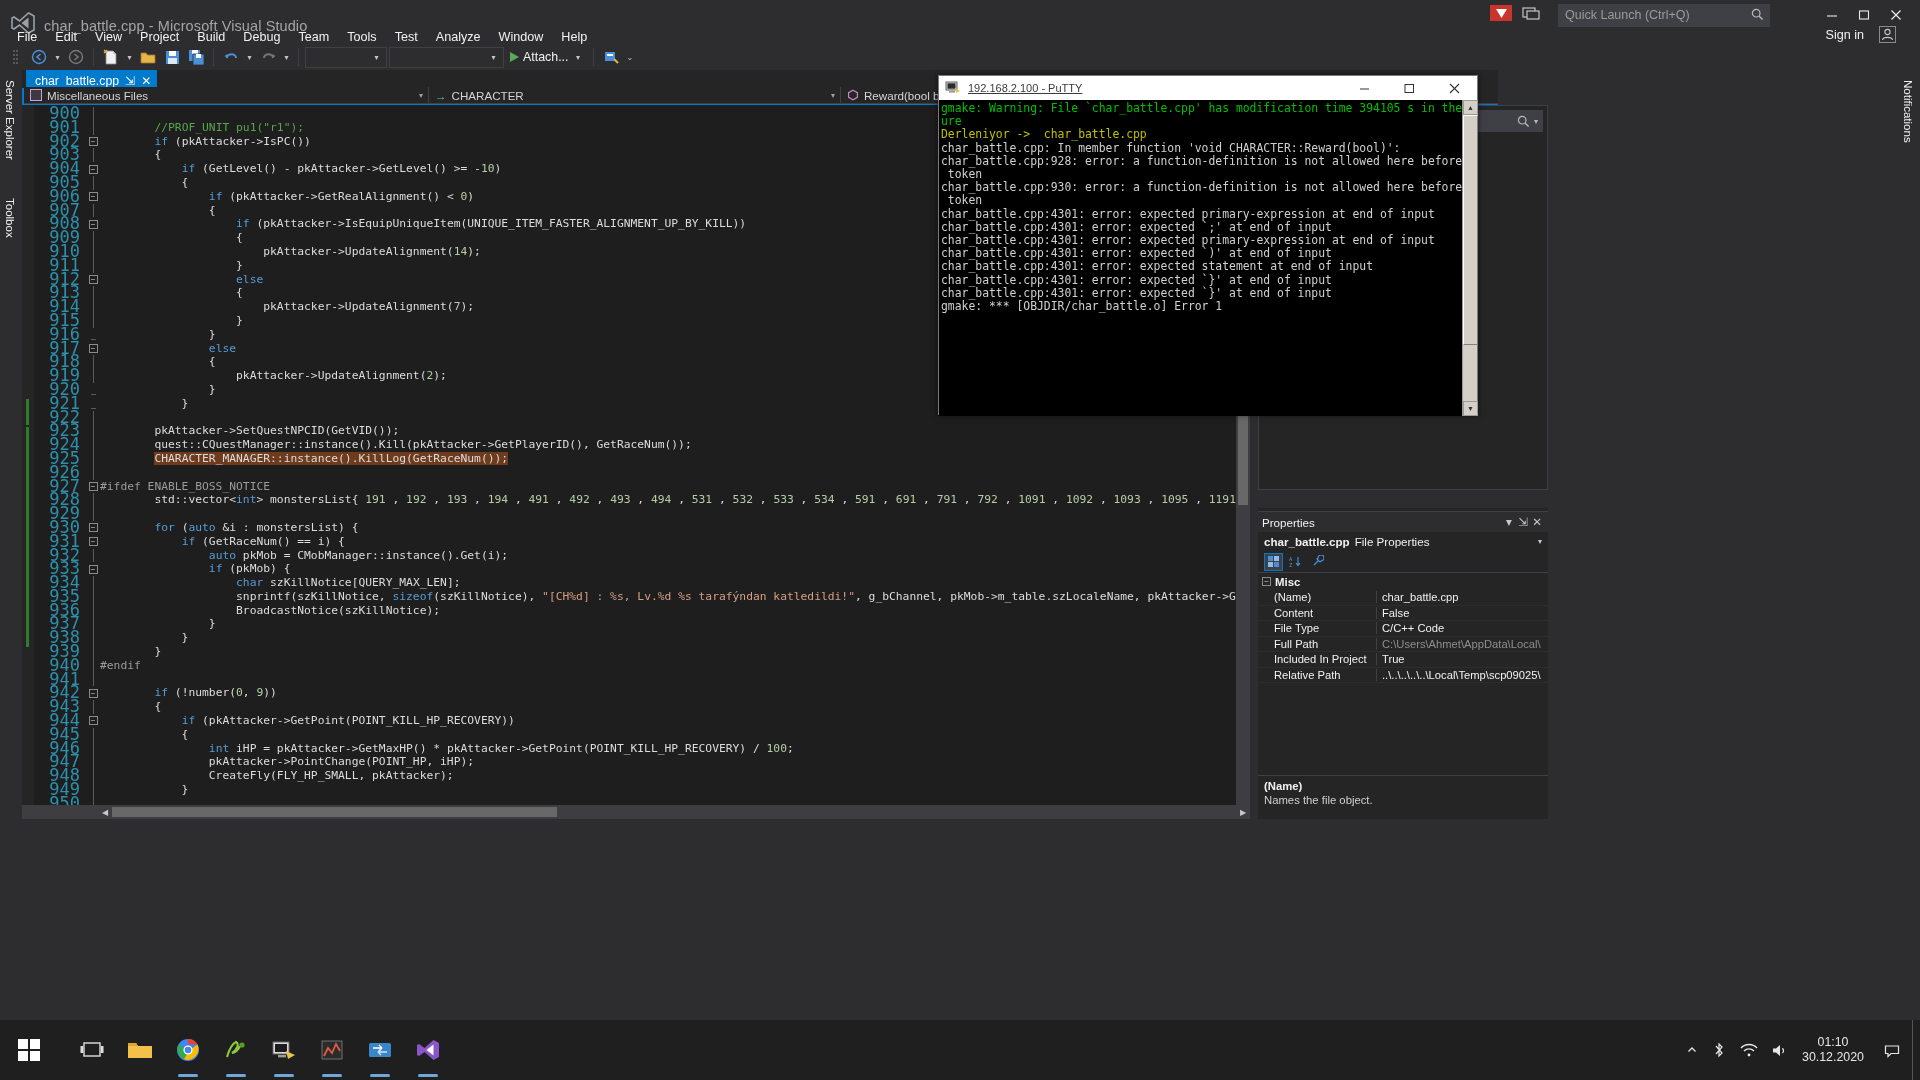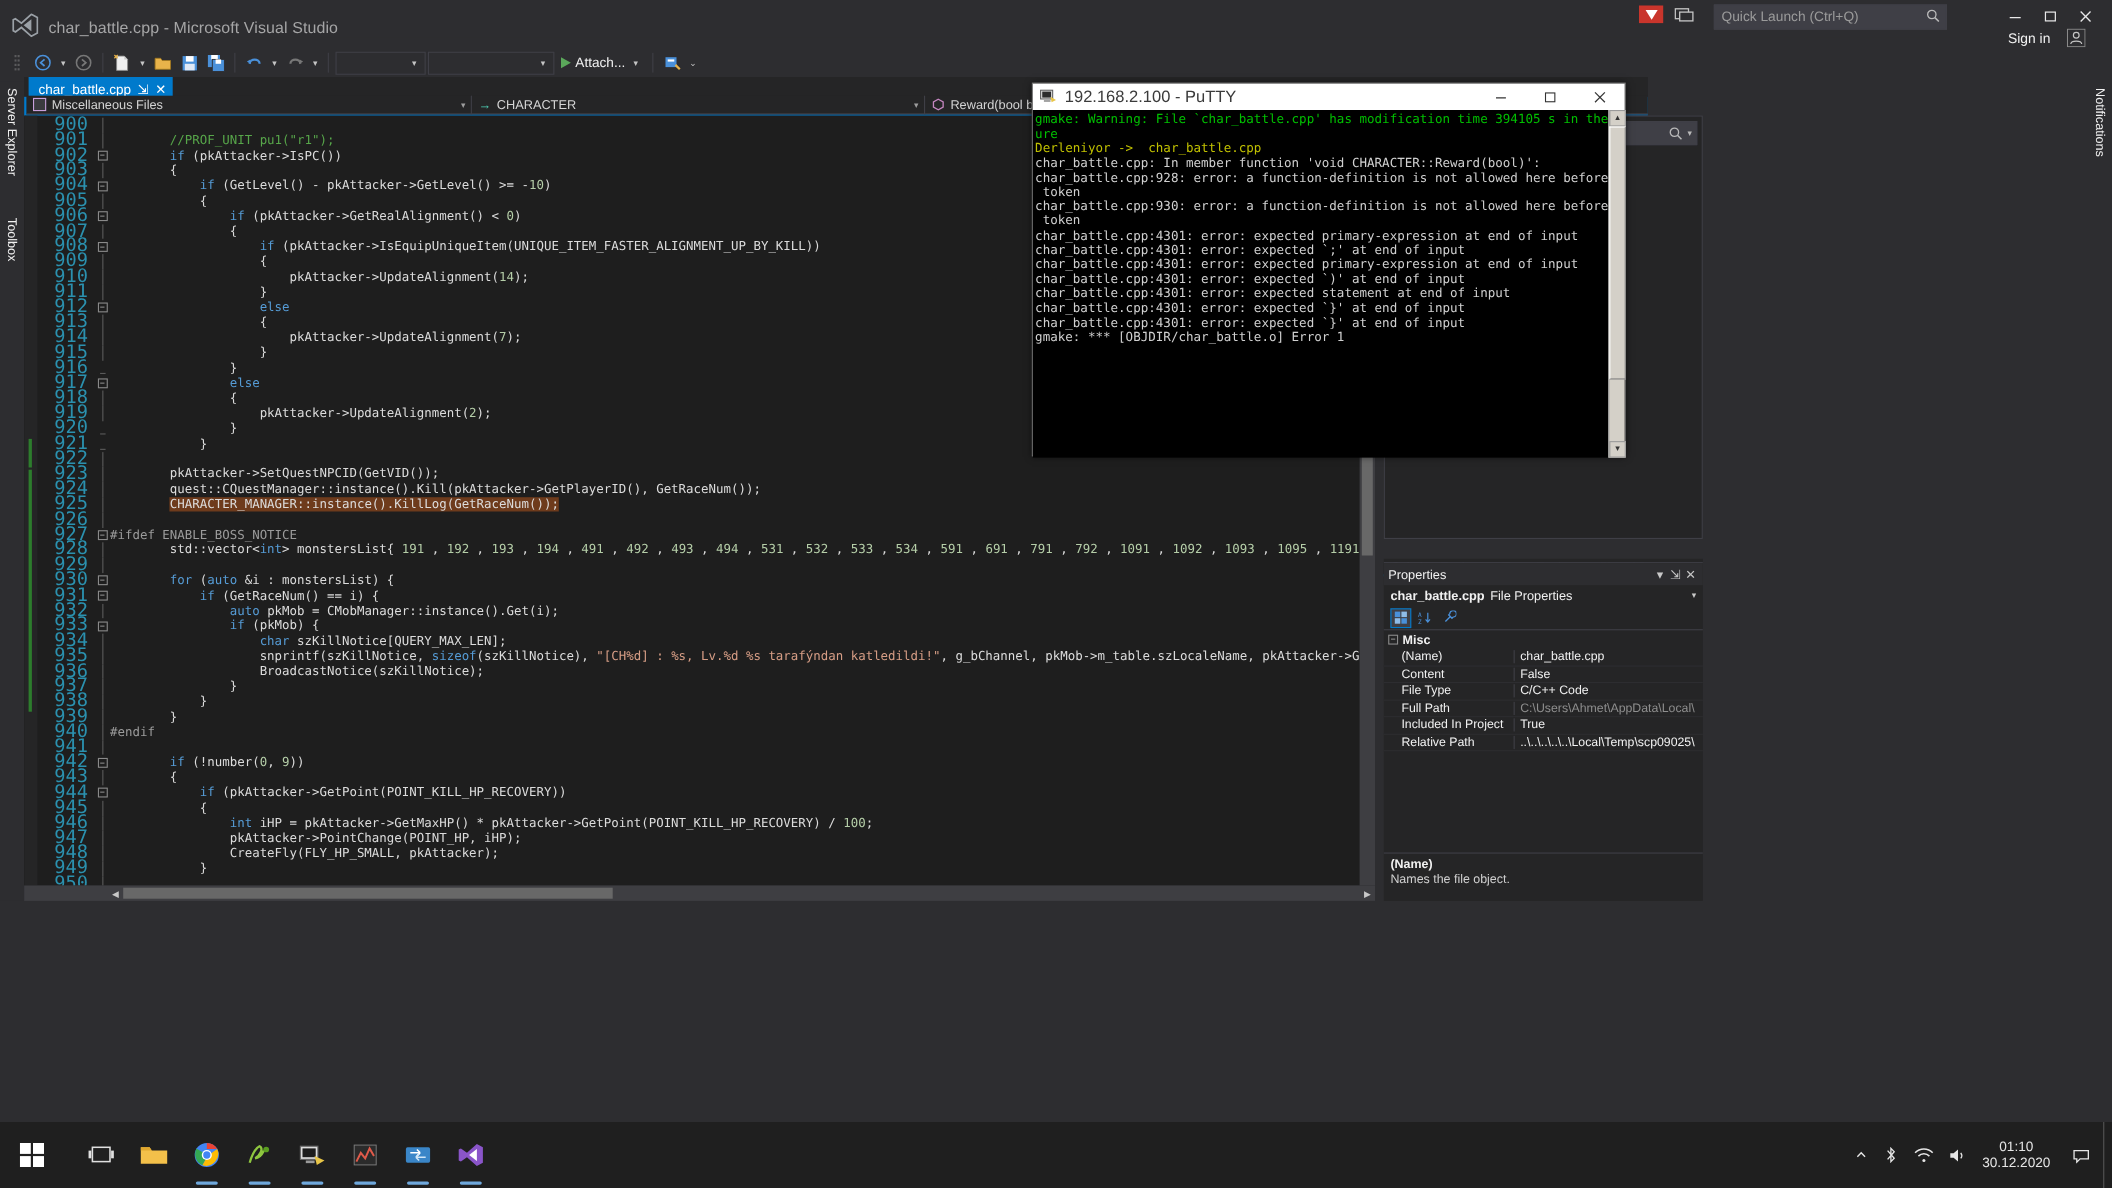--- a/index.html
+++ b/index.html
@@ -255,21 +255,21 @@
   
   .putty {
     position: absolute; left: 938px; top: 75px; width: 540px; height: 340px;
     background: #000000; border: 1px solid #7a7a7a;
     box-shadow: 0 0 6px rgba(0,0,0,.6);
   }
   .putty-title {
     height: 24px; background: #ffffff; display: flex; align-items: center;
     padding-left: 6px; gap: 7px;
   }
-  .putty-title .pt-name { color: #3b3b3b; font-size: 15px; }
+  .putty-title .pt-name { color: #3b3b3b; font-size: 11px; text-decoration: underline; }
   .putty-wbtns { margin-left: auto; display: flex; }
   .putty-wbtn {
     width: 45px; height: 24px; display: flex; align-items: center; justify-content: center;
     color: #3b3b3b; font-size: 12px;
   }
   .putty-body {
     position: relative; height: 316px; background: #000; overflow: hidden;
     font-family: "DejaVu Sans Mono", monospace; font-size: 11.4px; line-height: 13.2px;
     padding: 2px 0 0 2px; white-space: pre;
   }
@@ -376,20 +376,34 @@
       </div>
       <div class="win-btn">
         <svg width="12" height="12" viewBox="0 0 12 12">
             <line x1="1.5" y1="1.5" x2="10.5" y2="10.5" stroke="#e9e9ea" stroke-width="1.2"></line>
             <line x1="10.5" y1="1.5" x2="1.5" y2="10.5" stroke="#e9e9ea" stroke-width="1.2"></line>
           </svg>
       </div>
     </div>
   </div>
 
+  <div class="menubar">
+    <div class="menu-item">File</div>
+    <div class="menu-item">Edit</div>
+    <div class="menu-item">View</div>
+    <div class="menu-item">Project</div>
+    <div class="menu-item">Build</div>
+    <div class="menu-item">Debug</div>
+    <div class="menu-item">Team</div>
+    <div class="menu-item">Tools</div>
+    <div class="menu-item">Test</div>
+    <div class="menu-item">Analyze</div>
+    <div class="menu-item">Window</div>
+    <div class="menu-item">Help</div>
+  </div>
   <div class="signin">Sign in</div>
   <div class="signin-icon">
     <svg width="17" height="17" viewBox="0 0 17 17">
       <rect x="0.5" y="0.5" width="16" height="16" fill="none" stroke="#8a8a8a" stroke-width="1"></rect>
       <circle cx="8.5" cy="6" r="2.6" fill="none" stroke="#c5c5c5" stroke-width="1.1"></circle>
       <path d="M3.5 14 C4 10.5 13 10.5 13.5 14" fill="none" stroke="#c5c5c5" stroke-width="1.1"></path>
     </svg>
   </div>
 
   <div class="toolbar">

